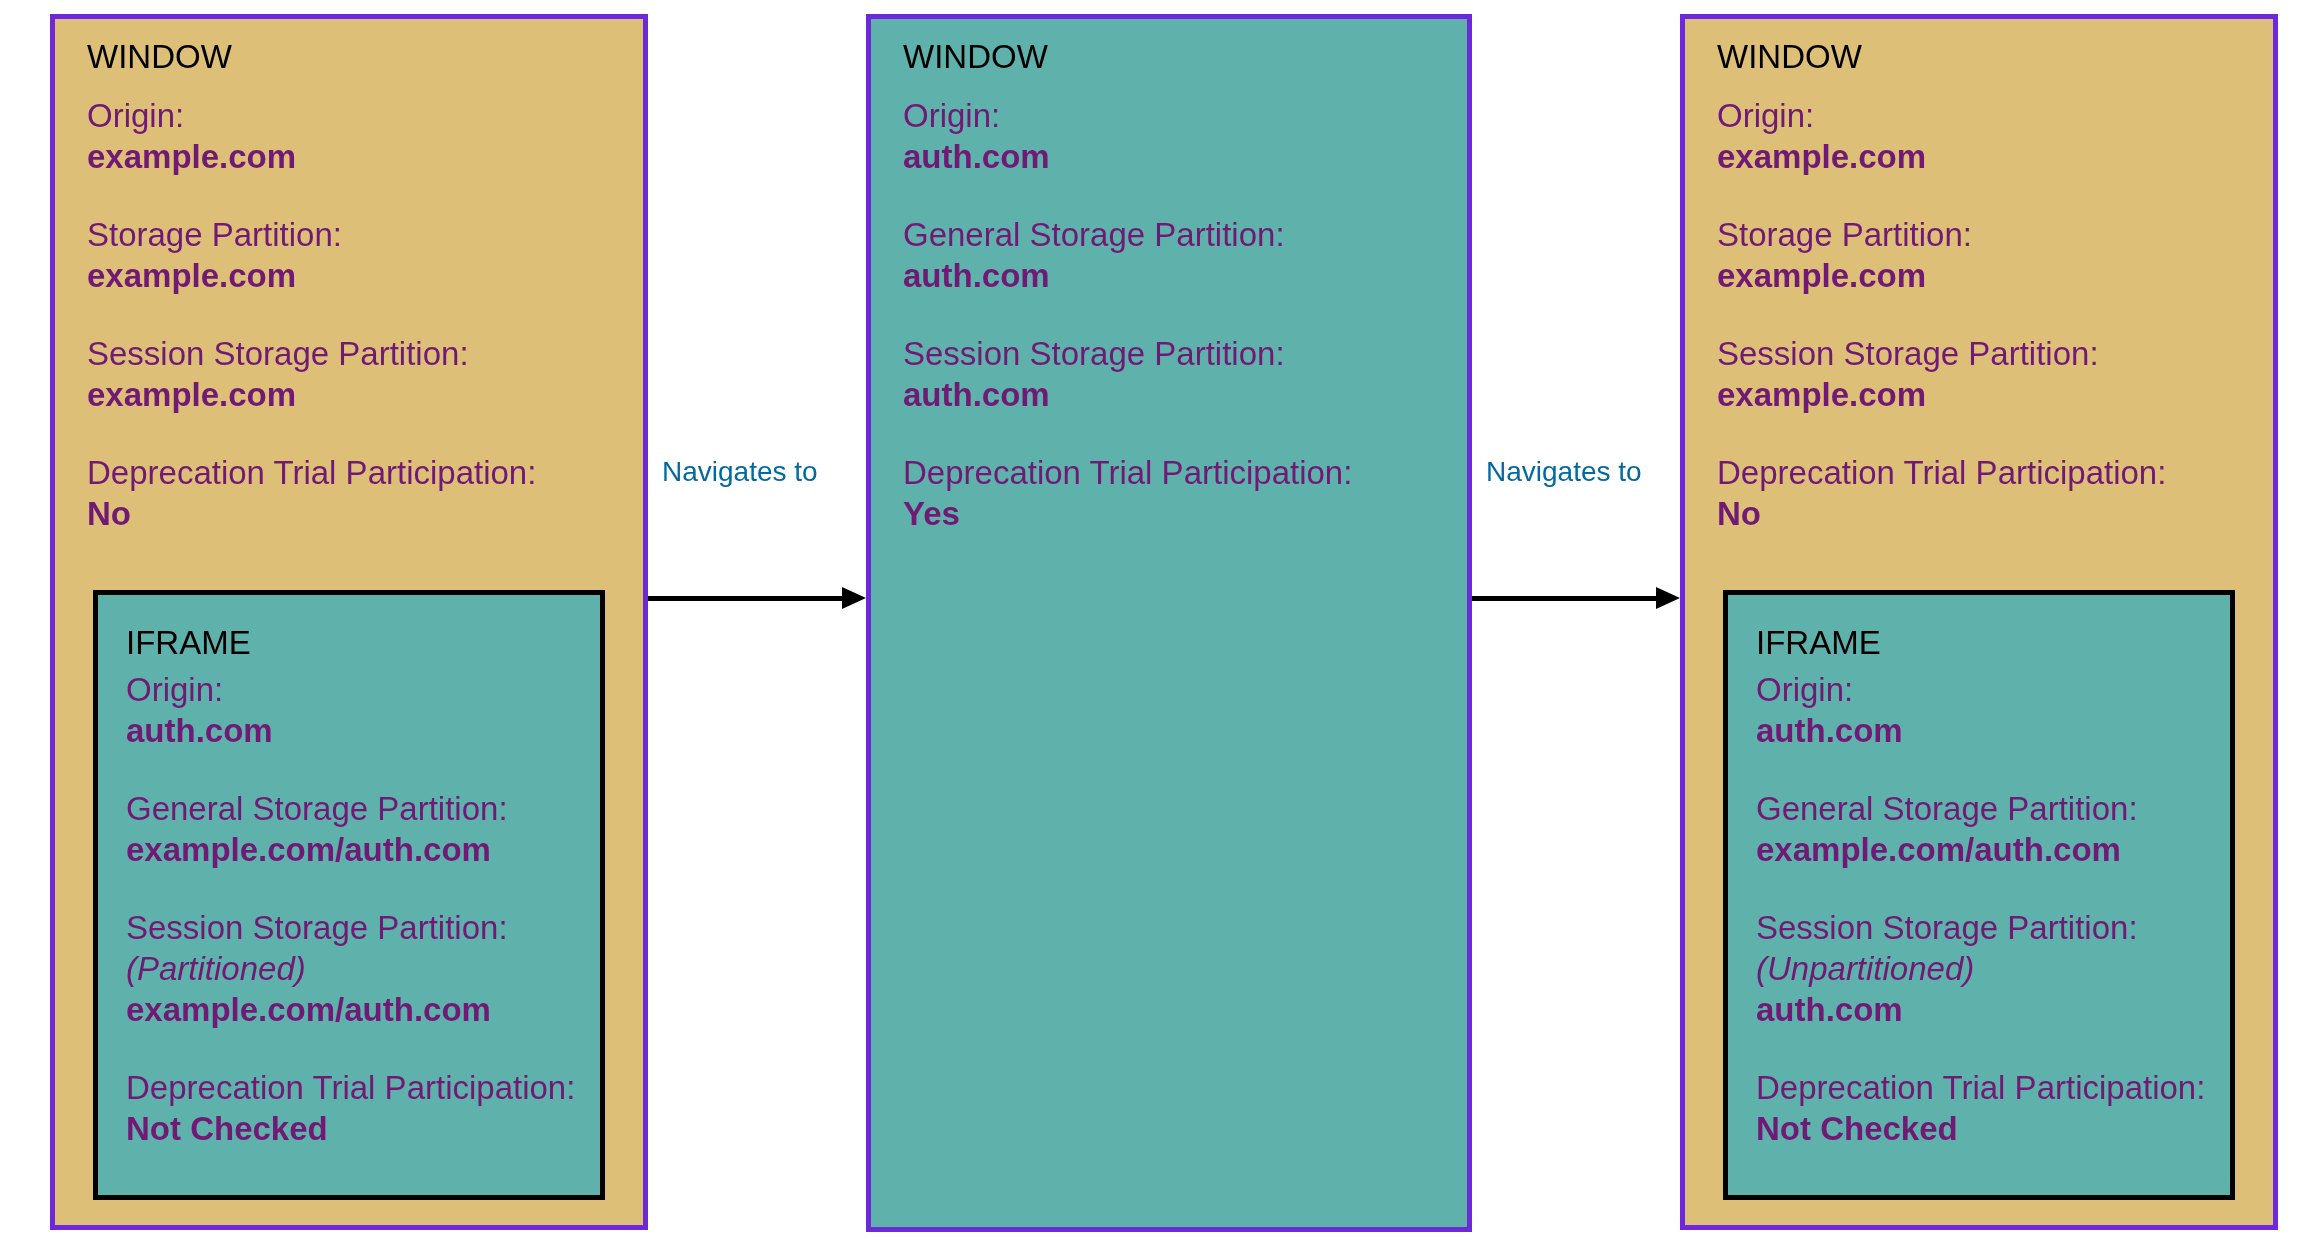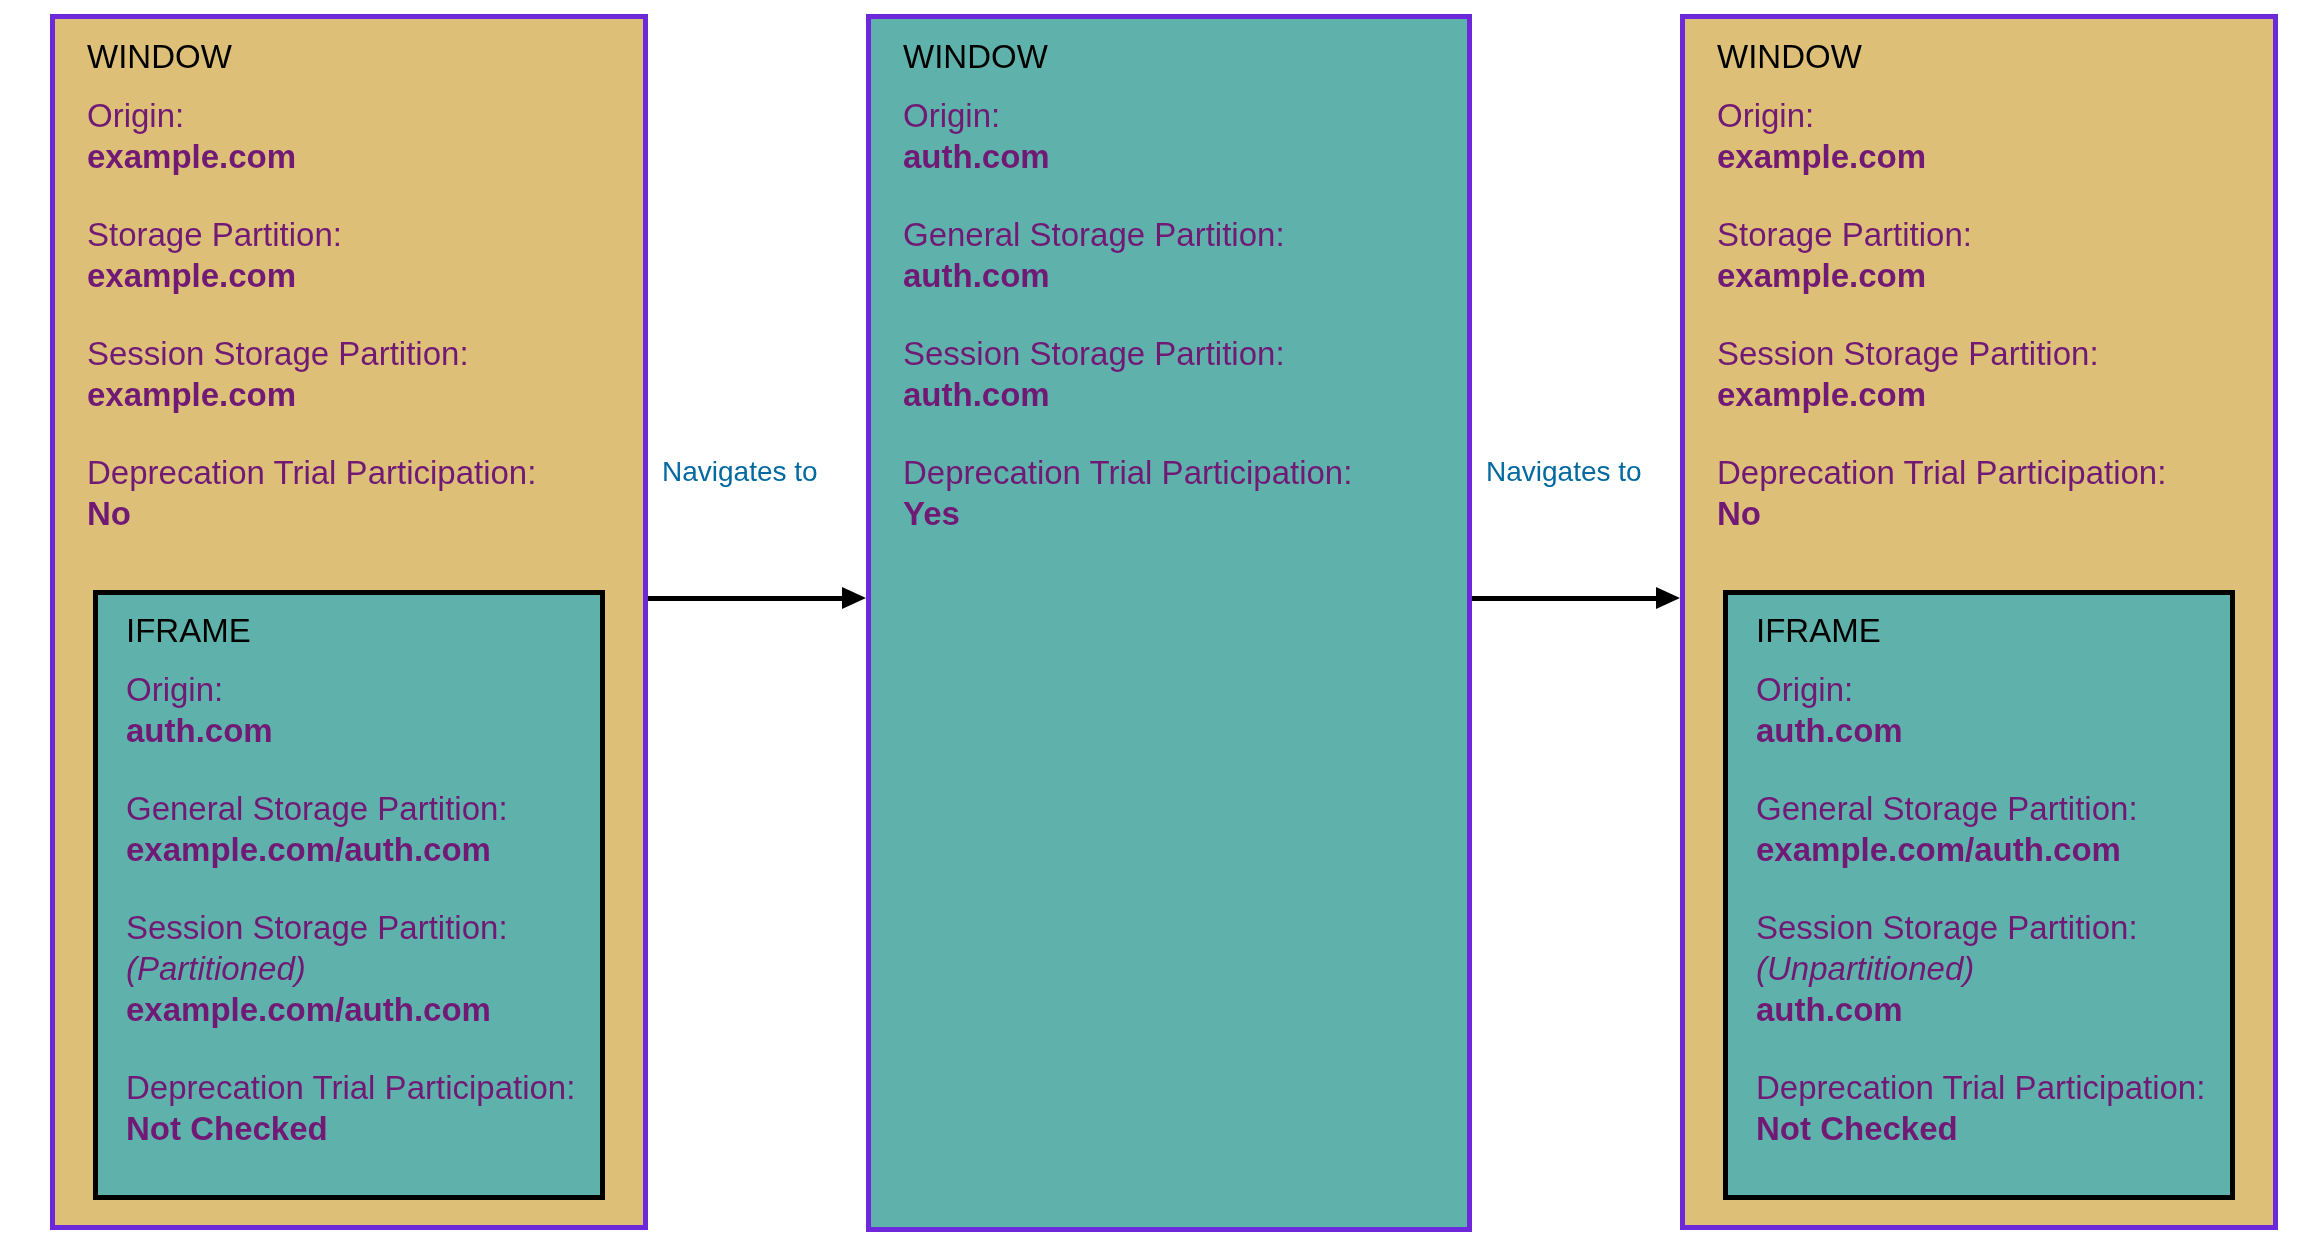--- a/index.html
+++ b/index.html
@@ -50,21 +50,21 @@
     position: absolute;
     left: 32px;
     top: 18px;
     font-size: 33px;
     line-height: 40px;
     color: #000000;
     white-space: nowrap;
   }
   .iframe-box .heading {
     left: 28px;
-    top: 16px;
+    top: 28px;
   }
 
   .fields {
     position: absolute;
     left: 32px;
     color: #701a75;
     font-size: 33px;
     line-height: 41px;
   }
   #panel-1 > .fields,

